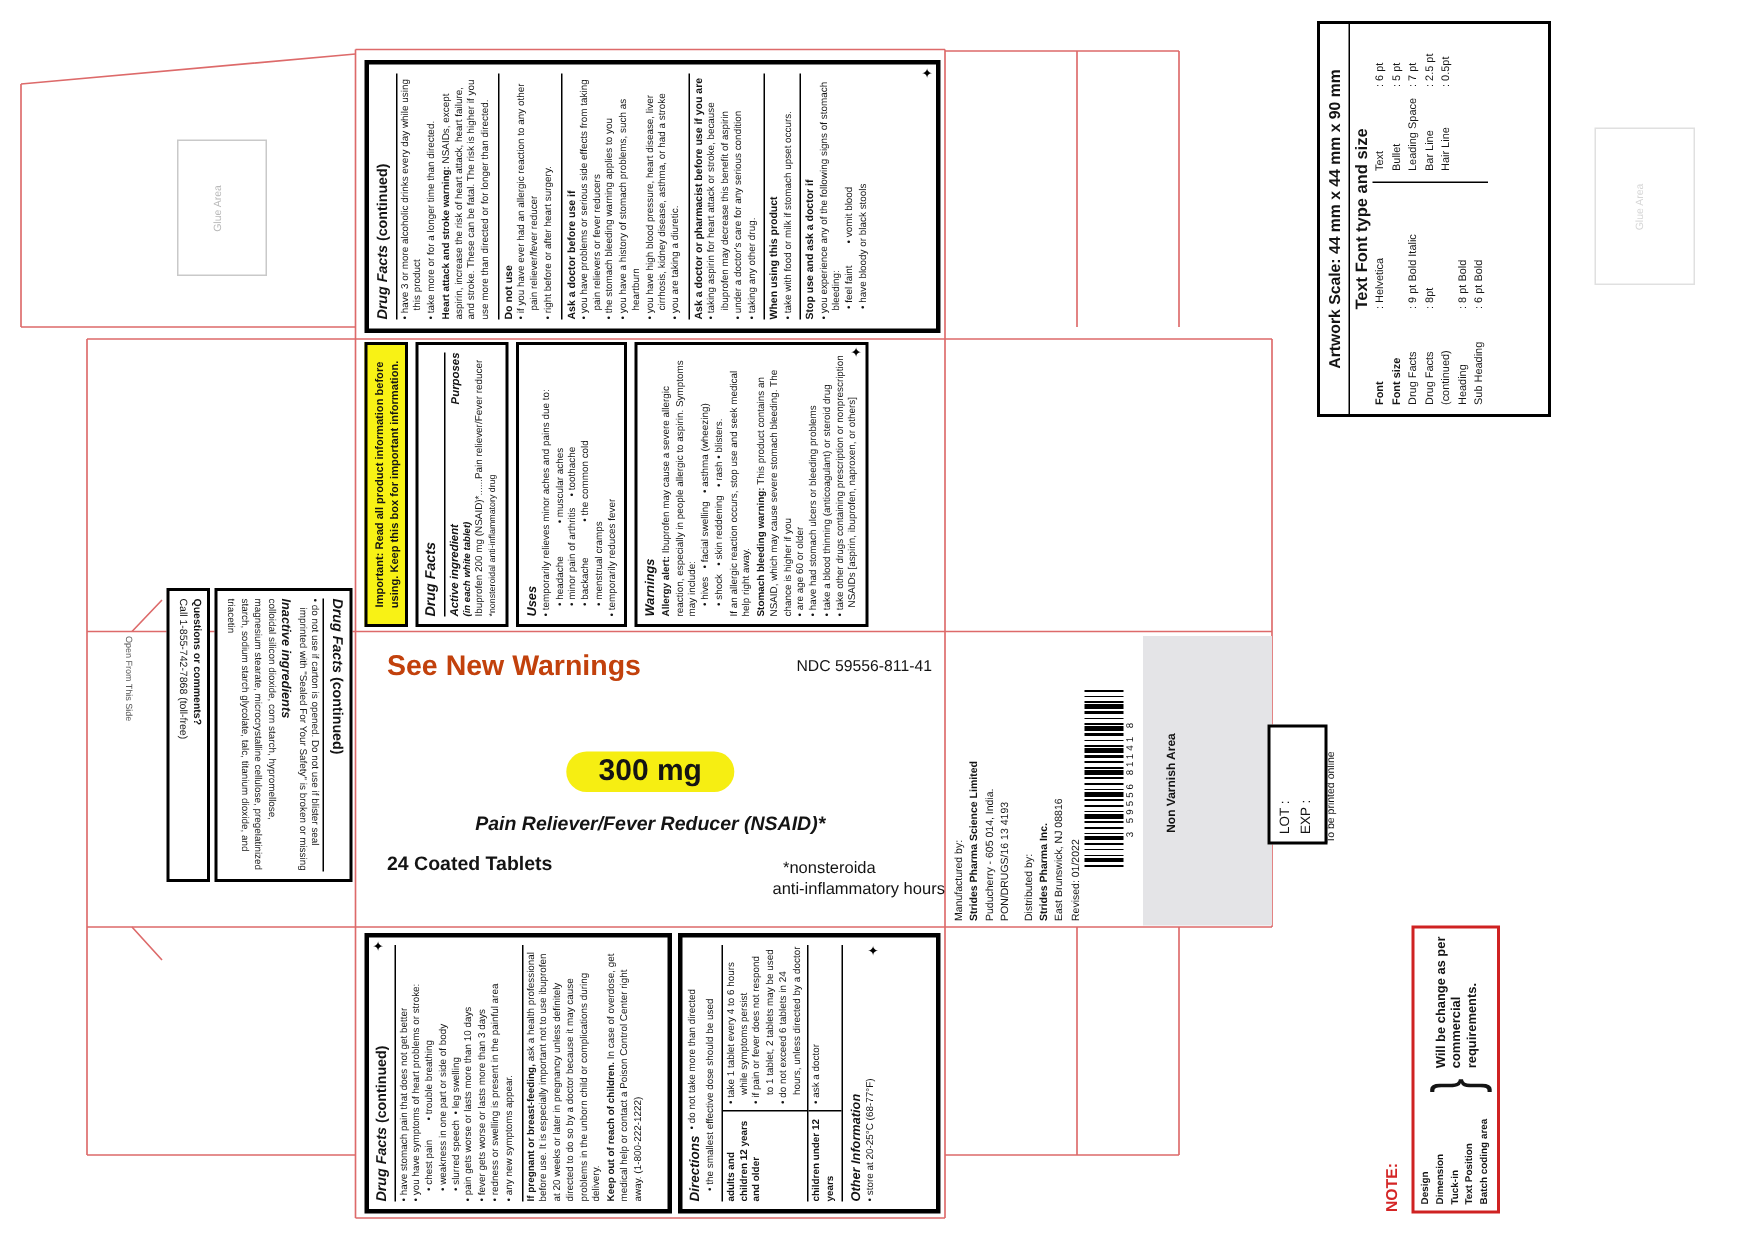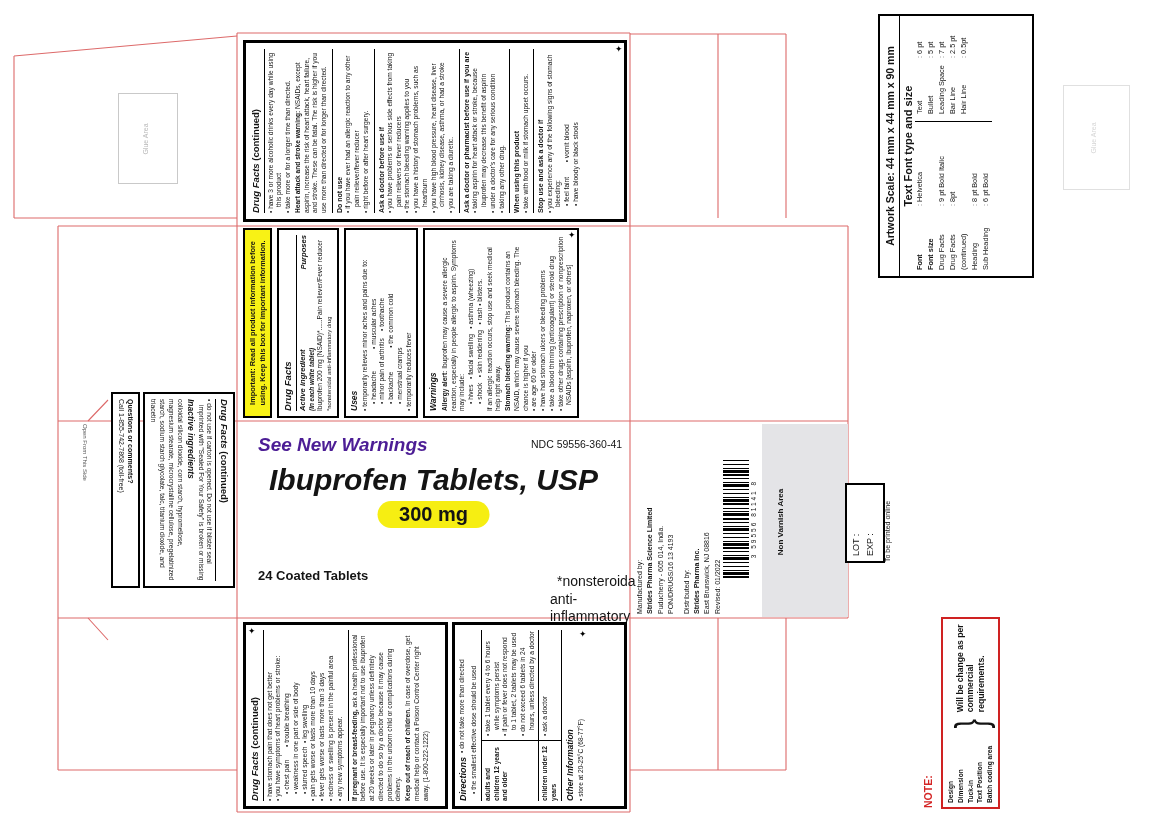--- a/index.html
+++ b/index.html
@@ -31,28 +31,28 @@
   
   .impbox{background:#f8f215;border:2px solid #000;font-weight:700;font-size:7.4px;
           text-align:center;padding:3px 4px;line-height:1.3;margin-bottom:5px;}
   .aihead{display:flex;justify-content:space-between;margin-top:2px;}
   .aihead .l1{font-weight:700;font-style:italic;font-size:7.6px;line-height:1.15;}
   .aihead .l2{font-weight:700;font-style:italic;font-size:6.4px;line-height:1.15;}
   .aihead .r{font-weight:700;font-style:italic;font-size:7.6px;}
   .arrow{position:absolute;font-size:9px;color:#000;}
   
   #front{position:absolute;z-index:2;}
-  .snw{position:absolute;left:21px;top:13px;color:#4c1d95;font-weight:700;font-style:italic;font-size:19px;}
+  .snw{position:absolute;left:21px;top:13px;color:#c2410c;font-weight:700;font-size:19px;}
   .ndc{position:absolute;left:294px;top:17px;font-size:10.5px;}
   .ftitle{position:absolute;left:0;top:42px;width:100%;text-align:center;font-weight:700;font-style:italic;font-size:30px;}
   .pill{position:absolute;left:50%;top:80px;transform:translateX(-50%);background:#f6ee12;
         border-radius:14px;padding:2px 22px;font-weight:700;font-size:20px;}
   .fsub{position:absolute;left:0;top:120px;width:100%;text-align:center;font-weight:700;font-style:italic;font-size:13px;}
   .fcount{position:absolute;left:21px;top:147px;font-weight:700;font-size:13px;}
-  .ffn{position:absolute;left:278px;top:152px;font-size:14px;line-height:1.25;margin-left:35px;}
+  .ffn{position:absolute;left:278px;top:152px;font-size:11px;line-height:1.25;}
   .ffn .i1{padding-left:7px;}
   
   #mfg .ln{font-size:7px;line-height:1.34;}
   
   .bars{height:26px;background:repeating-linear-gradient(90deg,#000 0 1.6px,#fff 1.6px 3.1px,#000 3.1px 6.2px,#fff 6.2px 7.2px,#000 7.2px 8.2px,#fff 8.2px 11px,#000 11px 12px,#fff 12px 14.6px);}
   .bdigits{font-size:6.5px;letter-spacing:2px;text-align:center;margin-top:1px;white-space:pre;}
   
   #nonvarnish{position:absolute;background:#e4e4e7;z-index:1;}
   .nvtext{font-weight:700;font-size:8px;text-align:center;white-space:nowrap;}
   
@@ -216,23 +216,23 @@
       </div>
       <div class="bx qbox" style="margin-top:3px;">
         <div class="ln bold">Questions or comments?</div>
         <div class="ln">Call 1-855-742-7868 (toll-free)</div>
       </div>
     </div>
   </div>
 
   <div id="front" style="left:237px;top:421px;width:393px;height:196px;">
     <div class="snw">See New Warnings</div>
-    <div class="ndc">NDC 59556-360-41</div>
-    <div class="ftitle">Ibuprofen Tablets, USP</div>
+    <div class="ndc">NDC 59556-811-41</div>
     <div class="pill">300 mg</div>
+    <div class="fsub">Pain Reliever/Fever Reducer (NSAID)*</div>
     <div class="fcount">24 Coated Tablets</div>
     <div class="ffn">
       <div class="i1">*nonsteroida</div>
       <div>anti-inflammatory hours</div>
     </div>
   </div>
 
   <div id="mfg" class="wrap" style="left:634px;top:424px;width:84px;height:190px;">
     <div class="inner rot-ccw" style="width:190px;height:84px;">
       <div>

